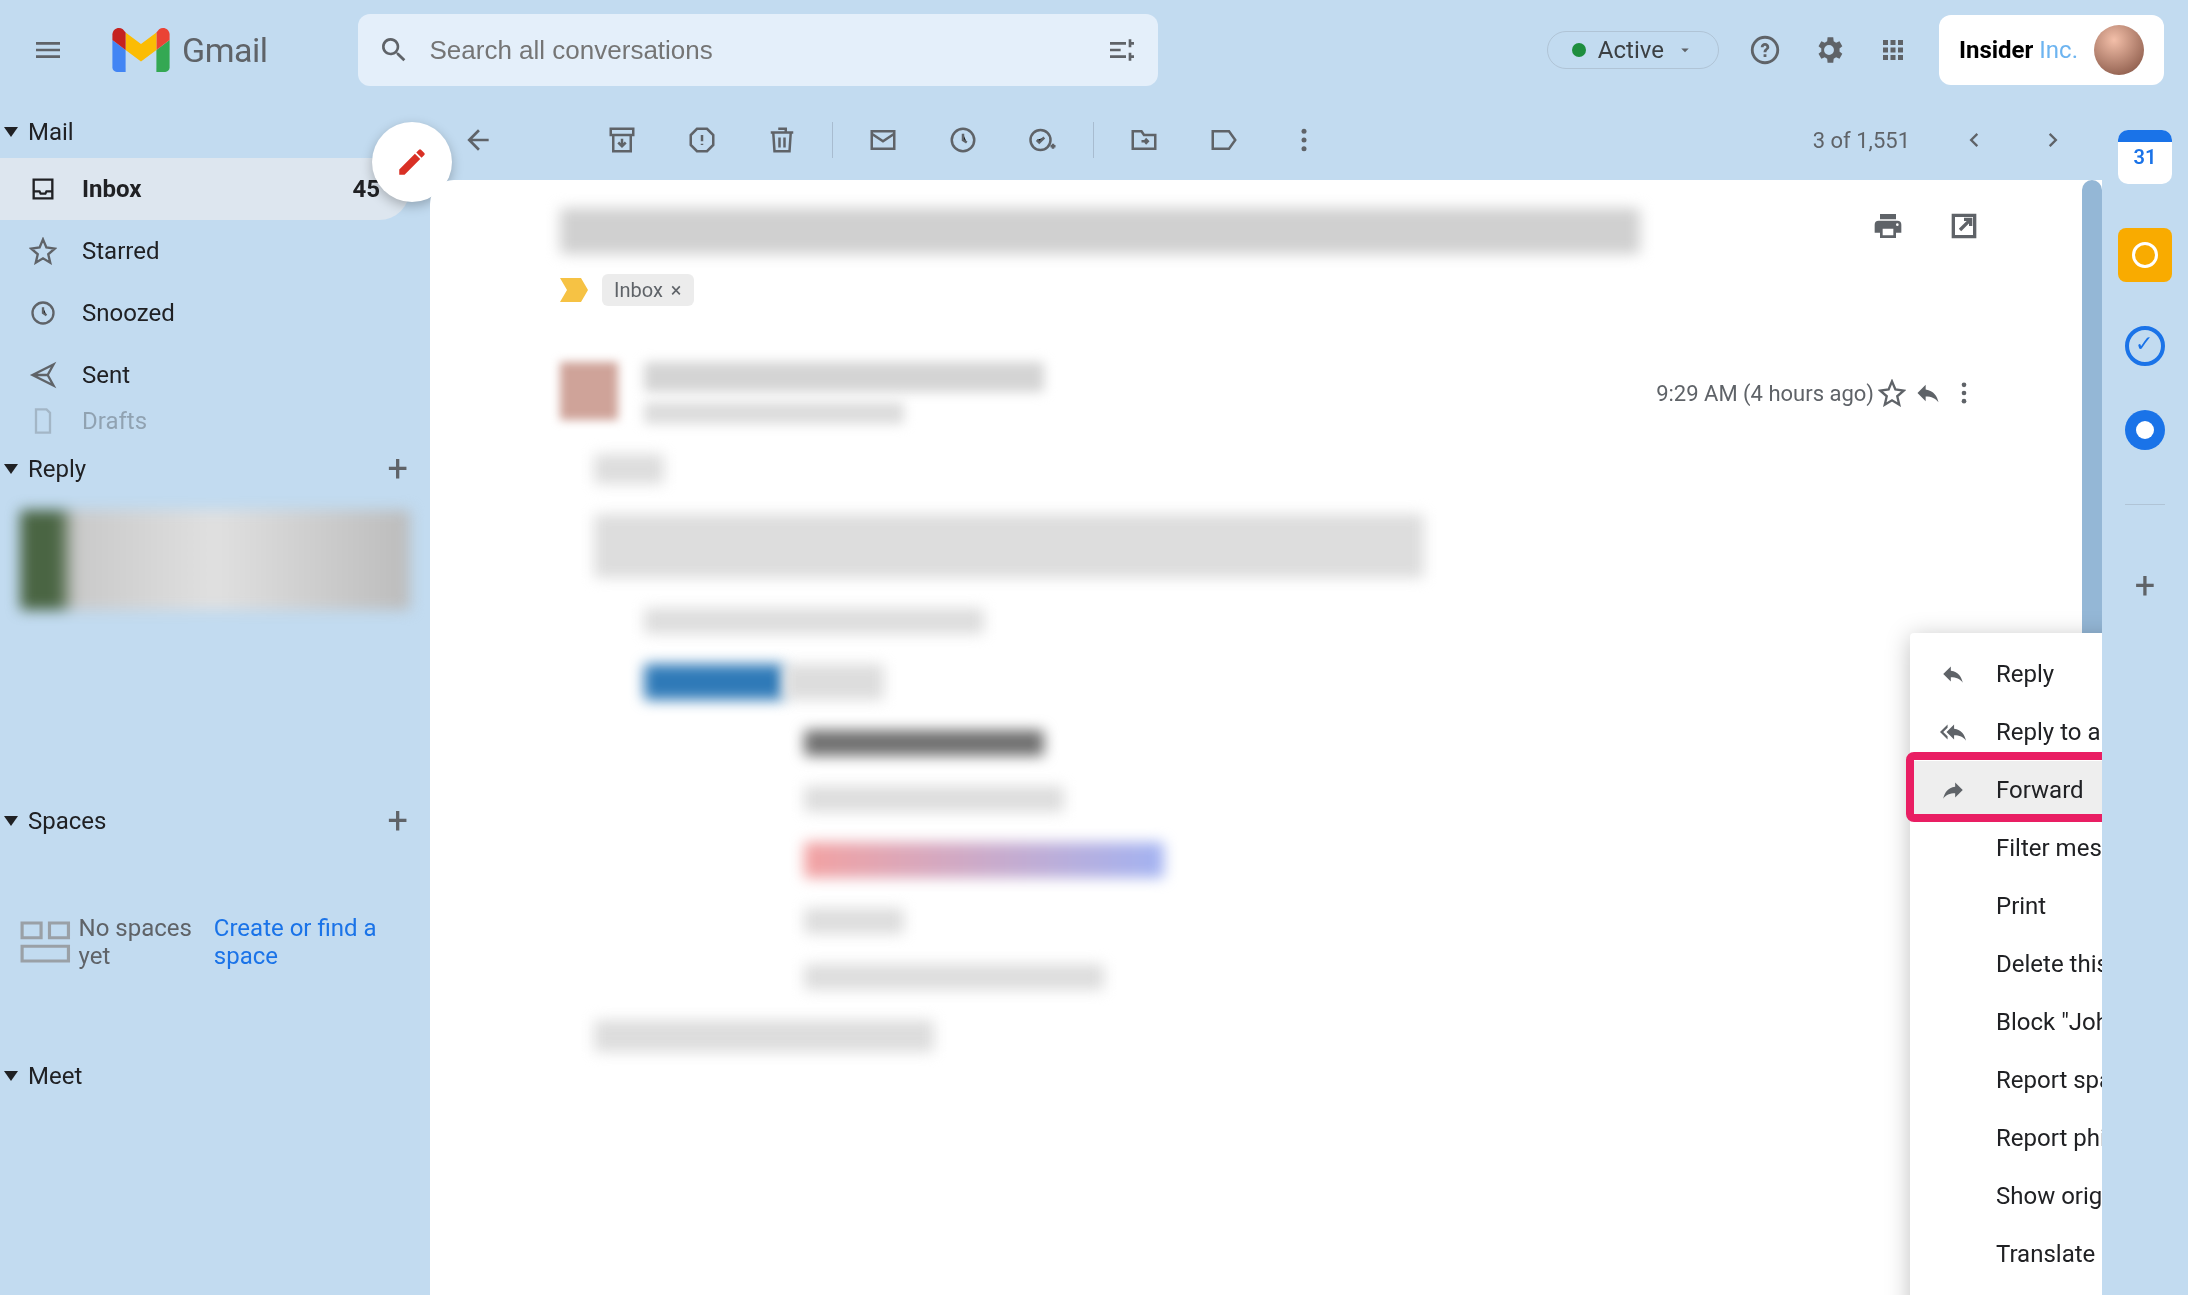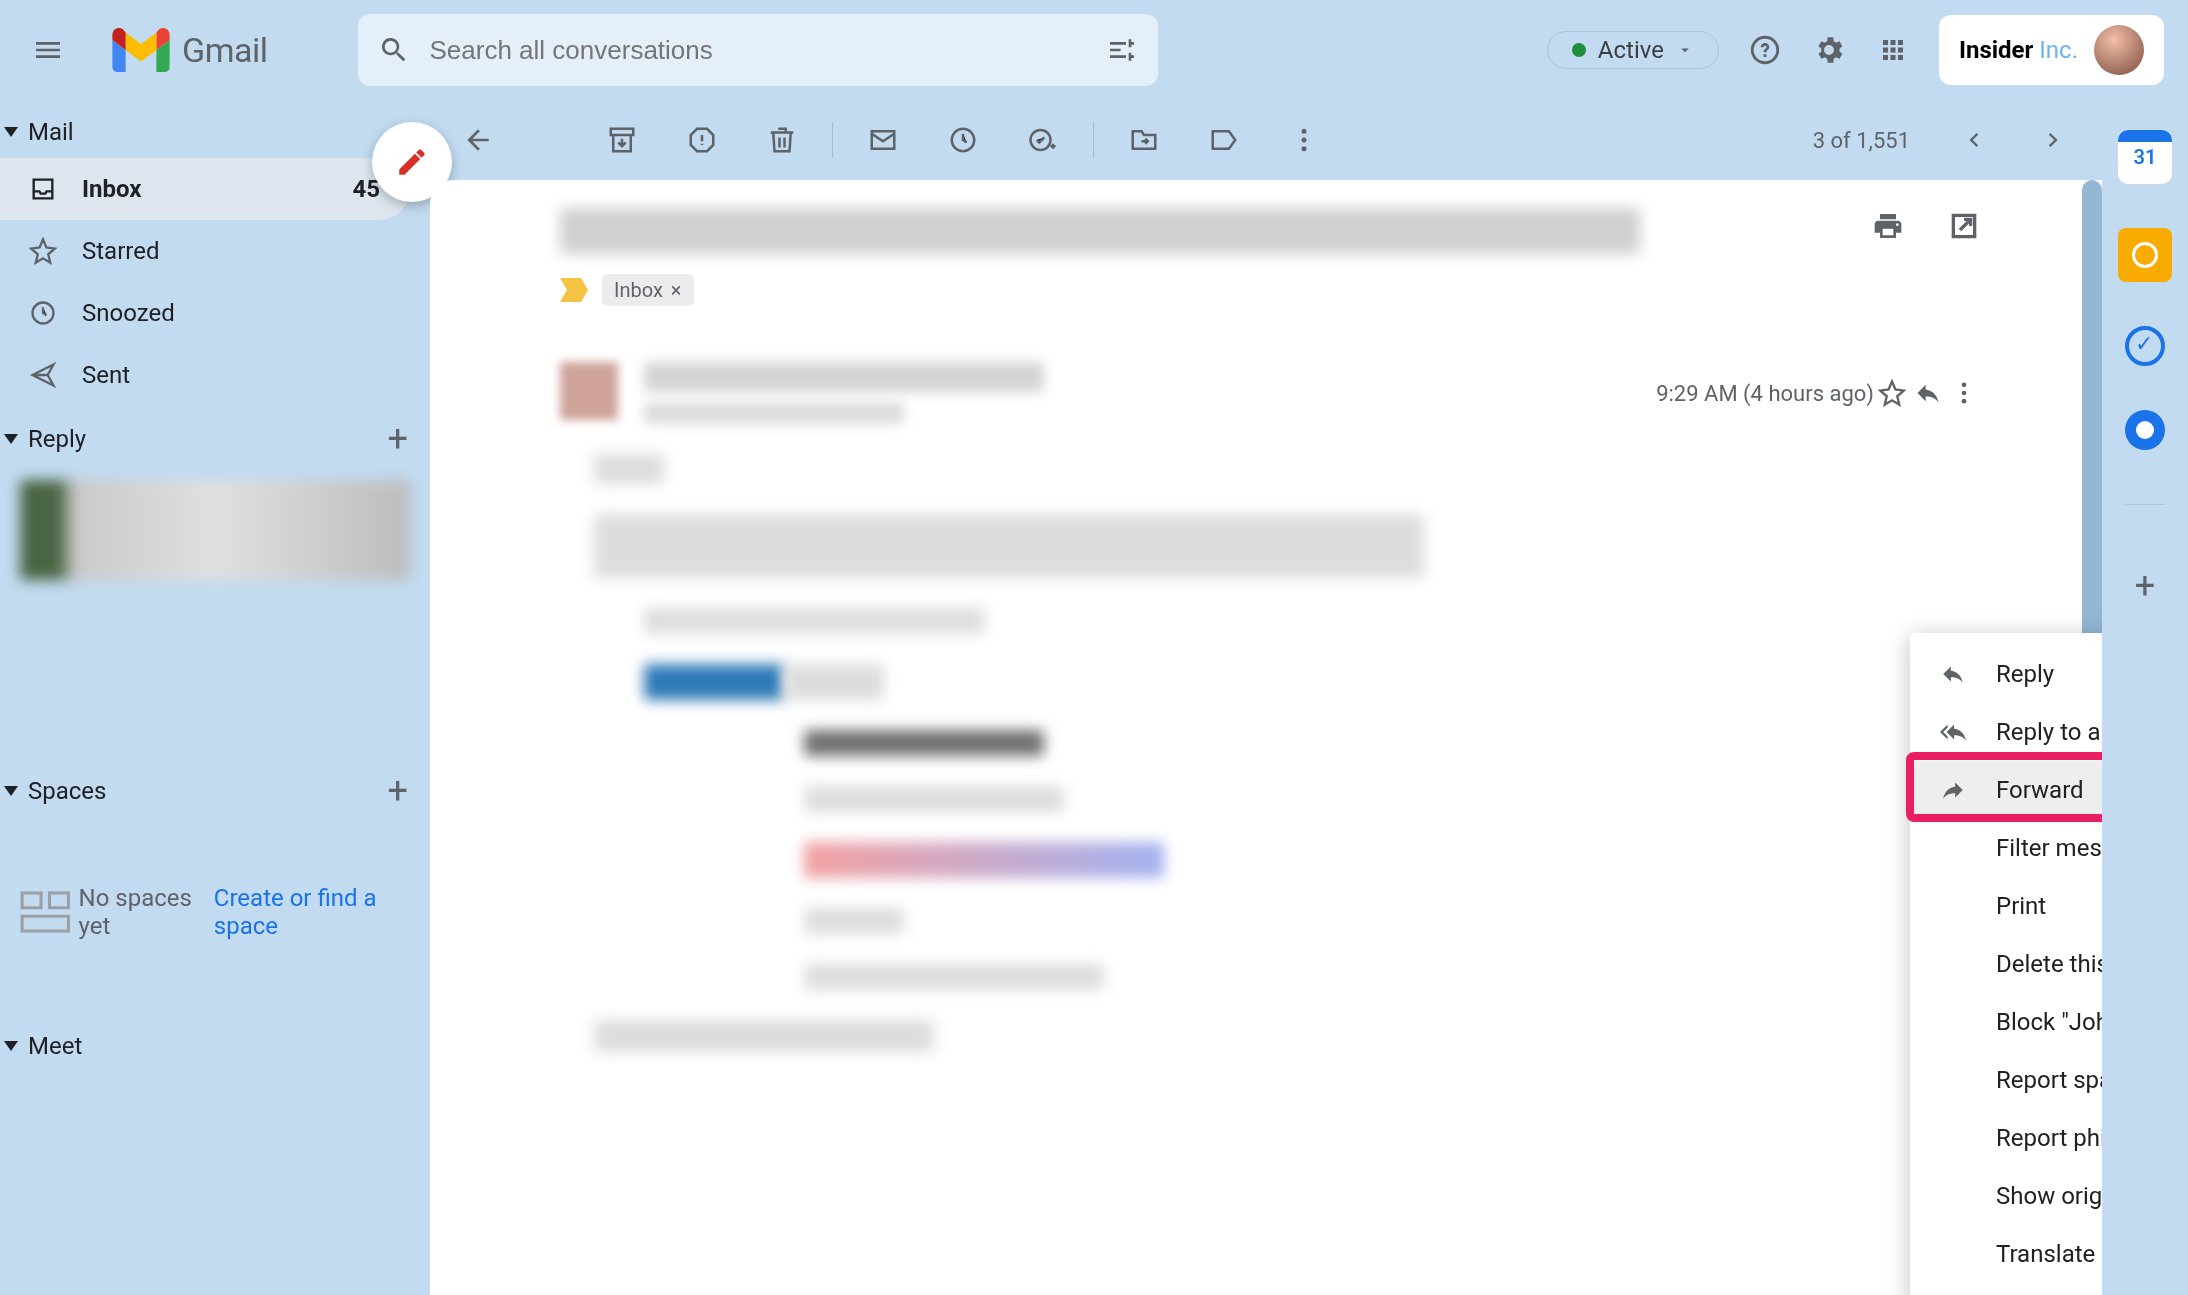--- a/index.html
+++ b/index.html
@@ -209,20 +209,28 @@
         <span>Snoozed</span>
       </div>
       <div class="nav-item">
         <span class="nav-icon">
             <svg width="28" height="28" viewBox="0 0 24 24">
               <path fill="none" stroke="#5f6368" stroke-width="2" d="M3 12l18-9-5 9 5 9z M3 12h13"></path>
             </svg>
           </span>
         <span>Sent</span>
       </div>
+      <div class="nav-item" style="opacity:.3;height:30px;overflow:hidden">
+        <span class="nav-icon">
+            <svg width="28" height="28" viewBox="0 0 24 24">
+              <path fill="none" stroke="#5f6368" stroke-width="2" d="M6 2h9l3 3v17H6z"></path>
+            </svg>
+          </span>
+        <span>Drafts</span>
+      </div>
 
       <div class="section-hdr">
         <span class="tri"></span>
         <span>Reply</span>
         <span class="plus">+</span>
       </div>
       <div class="chat-blur"></div>
 
       <div style="height:170px"></div>
 

